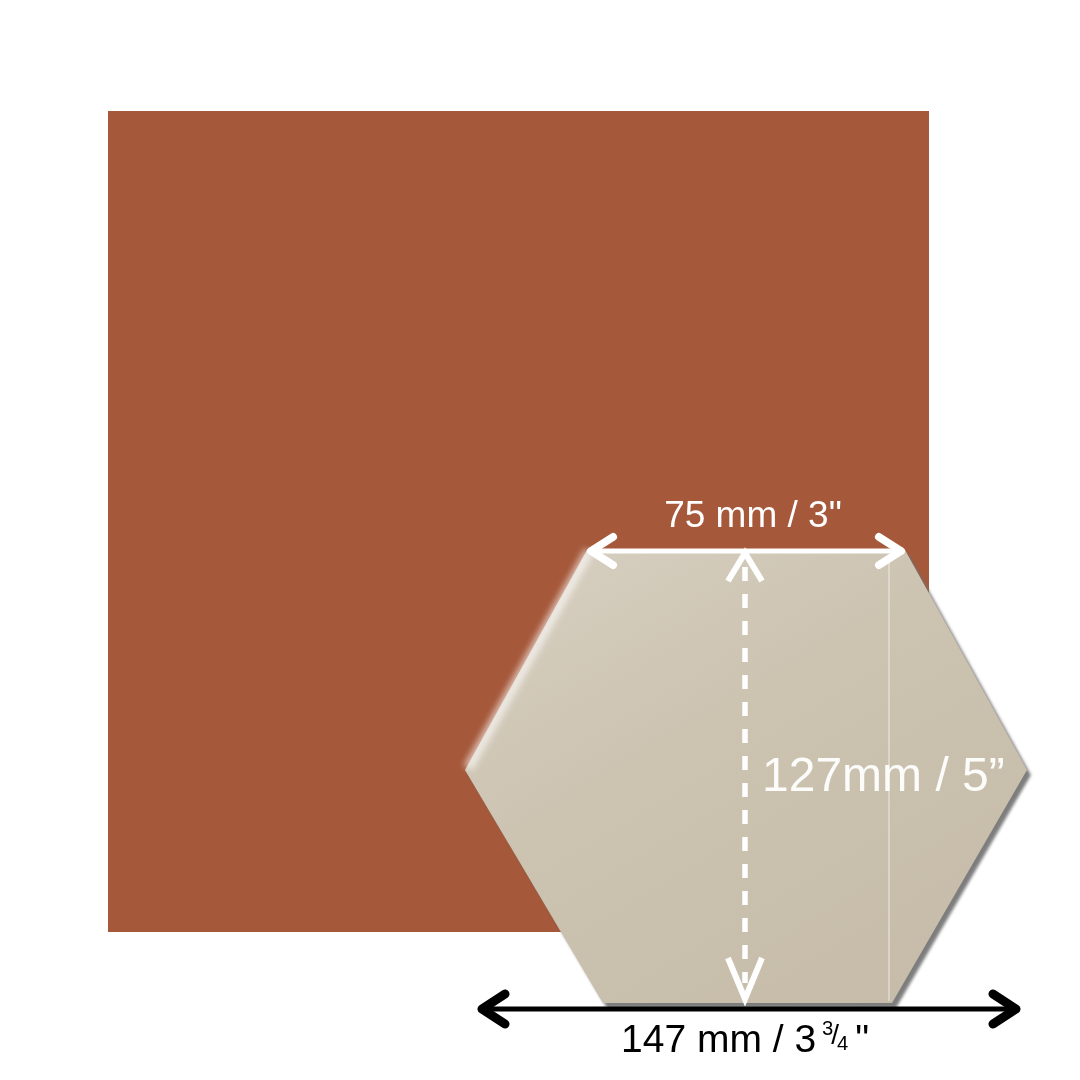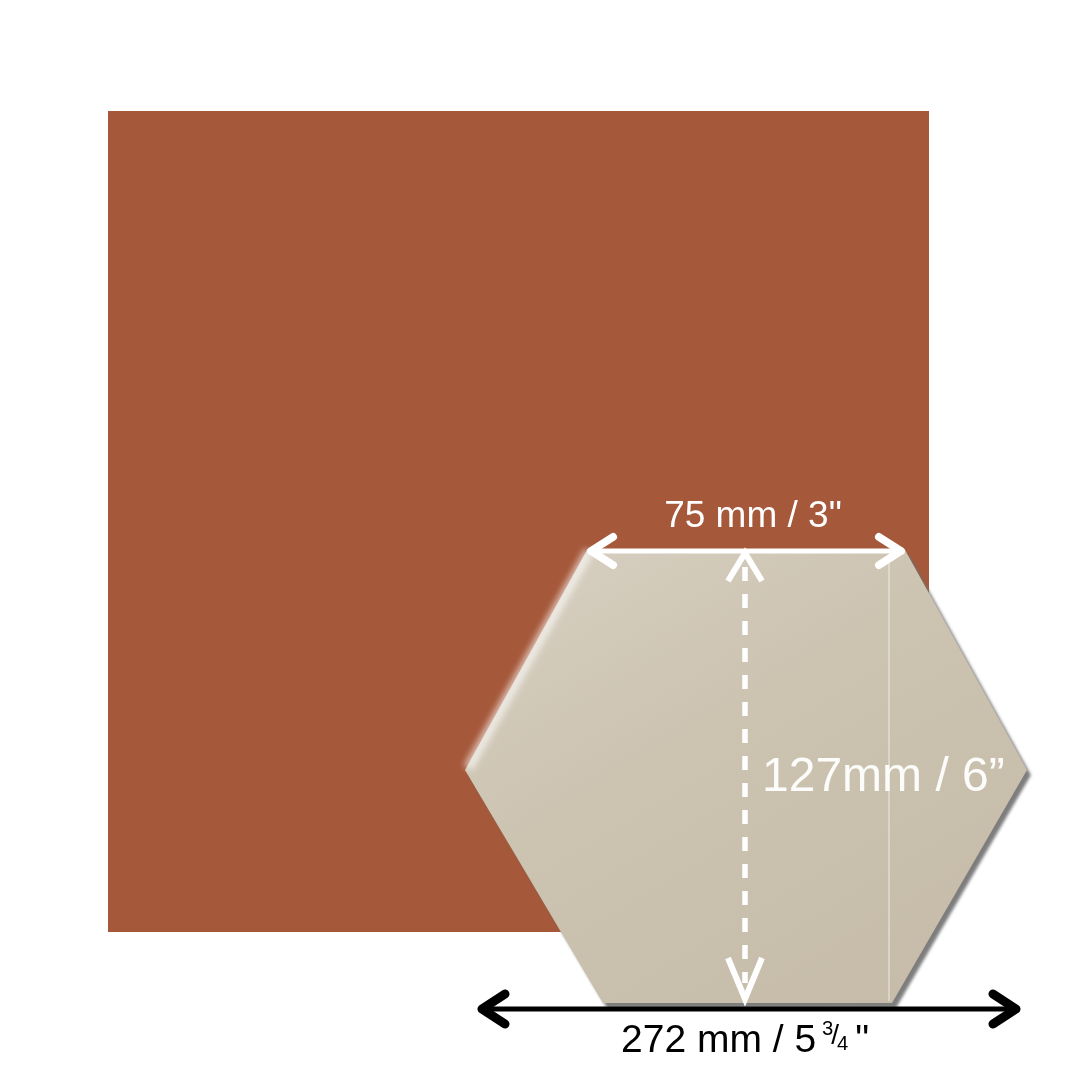--- a/index.html
+++ b/index.html
@@ -115,19 +115,19 @@
 
     <g fill="none" stroke-linecap="round" stroke-linejoin="round" stroke="#000000">
       <line x1="482" y1="1009" x2="1016" y2="1009" stroke-width="5"></line>
       <polyline points="505,994 482,1009 505,1024" stroke-width="9"></polyline>
       <polyline points="993,994 1016,1009 993,1024" stroke-width="9"></polyline>
     </g>
   </svg>
 
   <div class="dim-label top-width">75 mm / 3"</div>
 
-  <div class="dim-label hex-height">127mm / 6”</div>
+  <div class="dim-label hex-height">127mm / 5”</div>
 
   <div class="dim-label full-width">
-    <span>272 mm / 5</span><span class="frac"><span class="num">3</span><span class="fslash">/</span><span class="den">4</span></span><span>"</span>
+    <span>147 mm / 3</span><span class="frac"><span class="num">3</span><span class="fslash">/</span><span class="den">4</span></span><span>"</span>
   </div>
 
 </div>
 
 </body></html>

